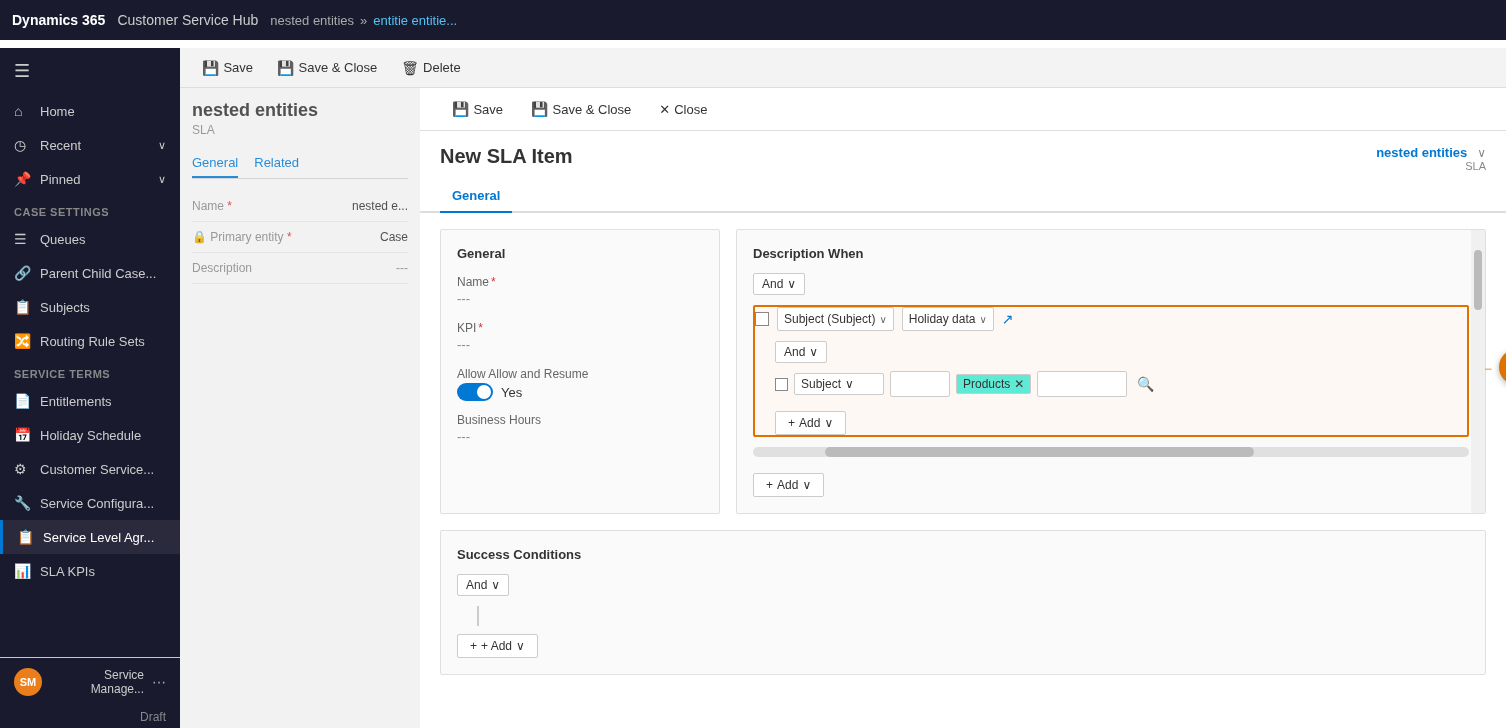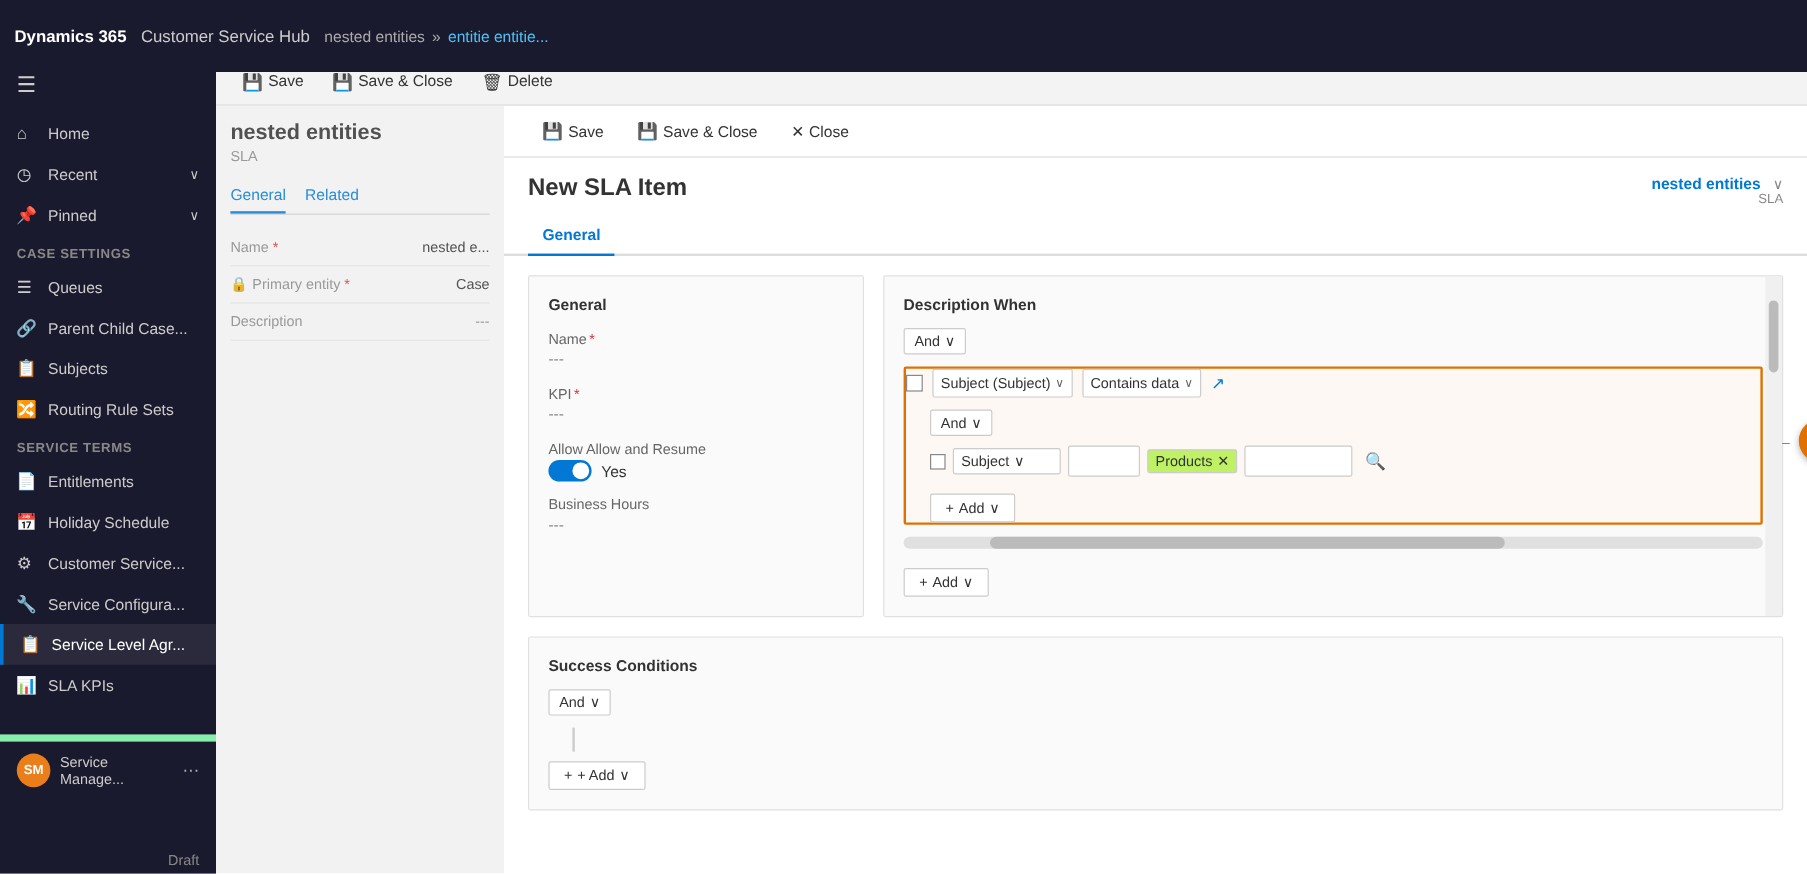--- a/index.html
+++ b/index.html
@@ -1,21 +1,21 @@
 <!DOCTYPE html>
 <html><head>
   <meta charset="utf-8">
   <style>
     * { box-sizing: border-box; margin: 0; padding: 0; }
     body { font-family: 'Segoe UI', sans-serif; font-size: 13px; background: #fff; overflow: hidden; width: 1506px; height: 728px; }
 
     
     .top-nav {
       background: #1a1a2e;
-      height: 60px;
+      height: 40px;
       display: flex;
       align-items: center;
       padding: 0 12px;
       color: #fff;
       gap: 12px;
       position: fixed;
       top: 0; left: 0; right: 0;
       z-index: 100;
     }
     .top-nav .dynamics-logo {
@@ -97,21 +97,22 @@
       text-transform: uppercase;
       letter-spacing: 0.5px;
     }
     .sidebar-item.active-item {
       border-left: 3px solid #0078d4;
       color: #fff;
       background: rgba(255,255,255,0.07);
     }
     .sidebar-bottom {
       margin-top: auto;
-      border-top: 6px solid #86efac;
+      border-top: 1px solid #86efac;
+      text-align: right;
     }
     .sidebar-user {
       display: flex;
       align-items: center;
       gap: 8px;
       padding: 10px 14px;
       cursor: pointer;
     }
     .avatar-sm {
       width: 28px;
@@ -435,21 +436,21 @@
       height: 26px;
       background: #fff;
       border: 1px solid #ccc;
       border-radius: 2px;
     }
     .products-tag {
       display: inline-flex;
       align-items: center;
       gap: 4px;
       padding: 2px 6px;
-      background: #bef264;
+      background: #5eead4;
       border: 1px solid #ccc;
       border-radius: 2px;
       font-size: 12px;
       color: #333;
     }
     .products-dropdown-area {
       background: #fff;
       border: 1px solid #ccc;
       border-radius: 2px;
       width: 90px;
@@ -641,21 +642,21 @@
       <span class="icon">📊</span>
       <span>SLA KPIs</span>
     </div>
 
     <div class="sidebar-bottom">
       <div class="sidebar-user">
         <div class="avatar-sm">SM</div>
         <span style="font-size:12px;color:#ccc;">Service Manage...</span>
         <span style="margin-left:auto;font-size:14px;color:#aaa;">⋯</span>
       </div>
-      <div style="display:flex;justify-content:flex-end;padding:4px 14px;font-size:12px;color:#888;margin-top:40px;">
+      <div style="display:flex;justify-content:flex-end;padding:4px 14px;font-size:12px;color:#888;">
         <span>Draft</span>
       </div>
     </div>
   </div>
 
   <div class="content-area">
 
     <div style="height:40px;background:#f3f3f3;border-bottom:1px solid #ddd;display:flex;align-items:center;padding:0 12px;gap:4px;">
       <button class="toolbar-btn">
         <span class="btn-icon">💾</span>
@@ -763,21 +764,21 @@
             
             <div class="condition-highlighted">
 
               <div class="condition-row">
                 <div class="condition-checkbox"></div>
                 <div class="condition-select">
                   <span>Subject (Subject)</span>
                   <span class="sel-arrow">∨</span>
                 </div>
                 <div class="condition-select">
-                  <span>Contains data</span>
+                  <span>Holiday data</span>
                   <span class="sel-arrow">∨</span>
                 </div>
                 <span class="expand-icon">↗</span>
               </div>
 
               <div class="inner-and">
                 <div class="and-dropdown" style="margin-bottom:8px;">
                   <span>And</span>
                   <span>∨</span>
                 </div>

